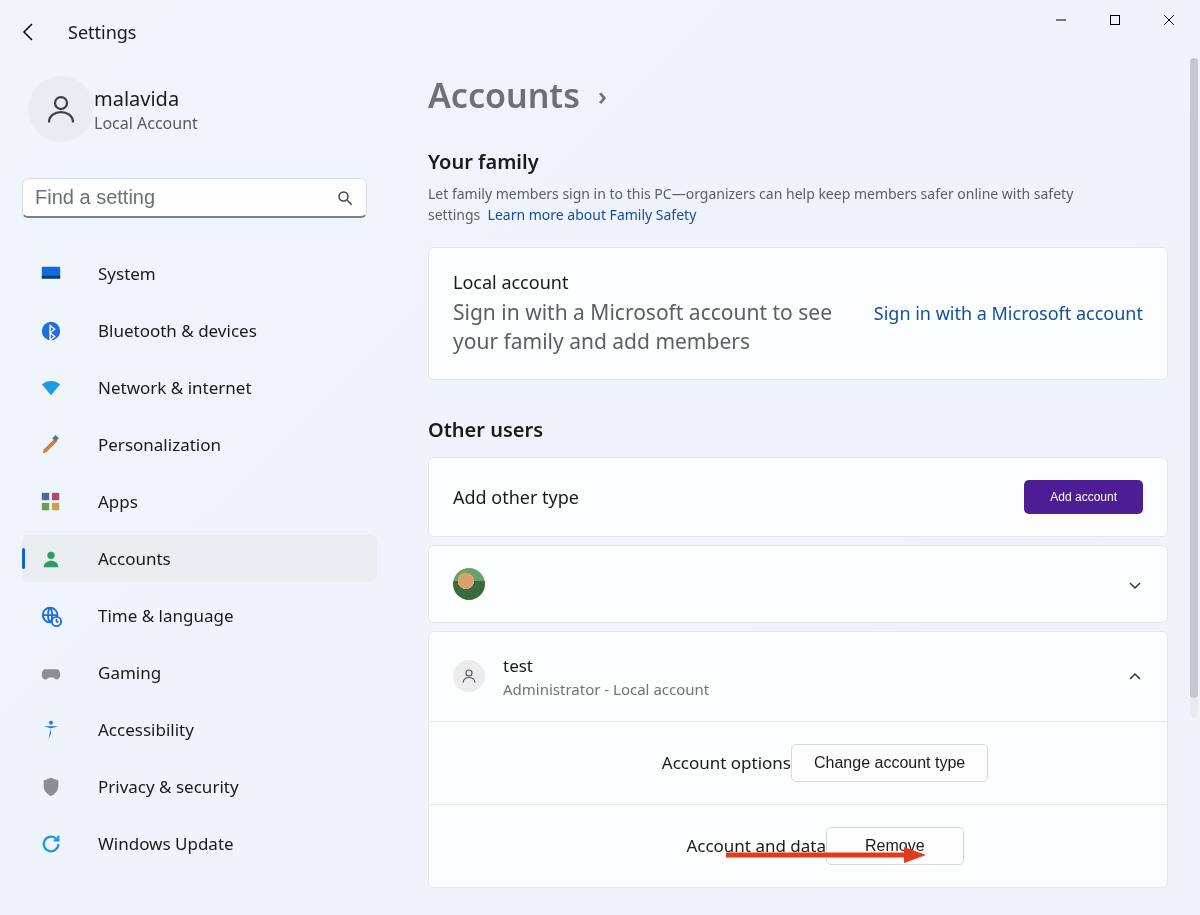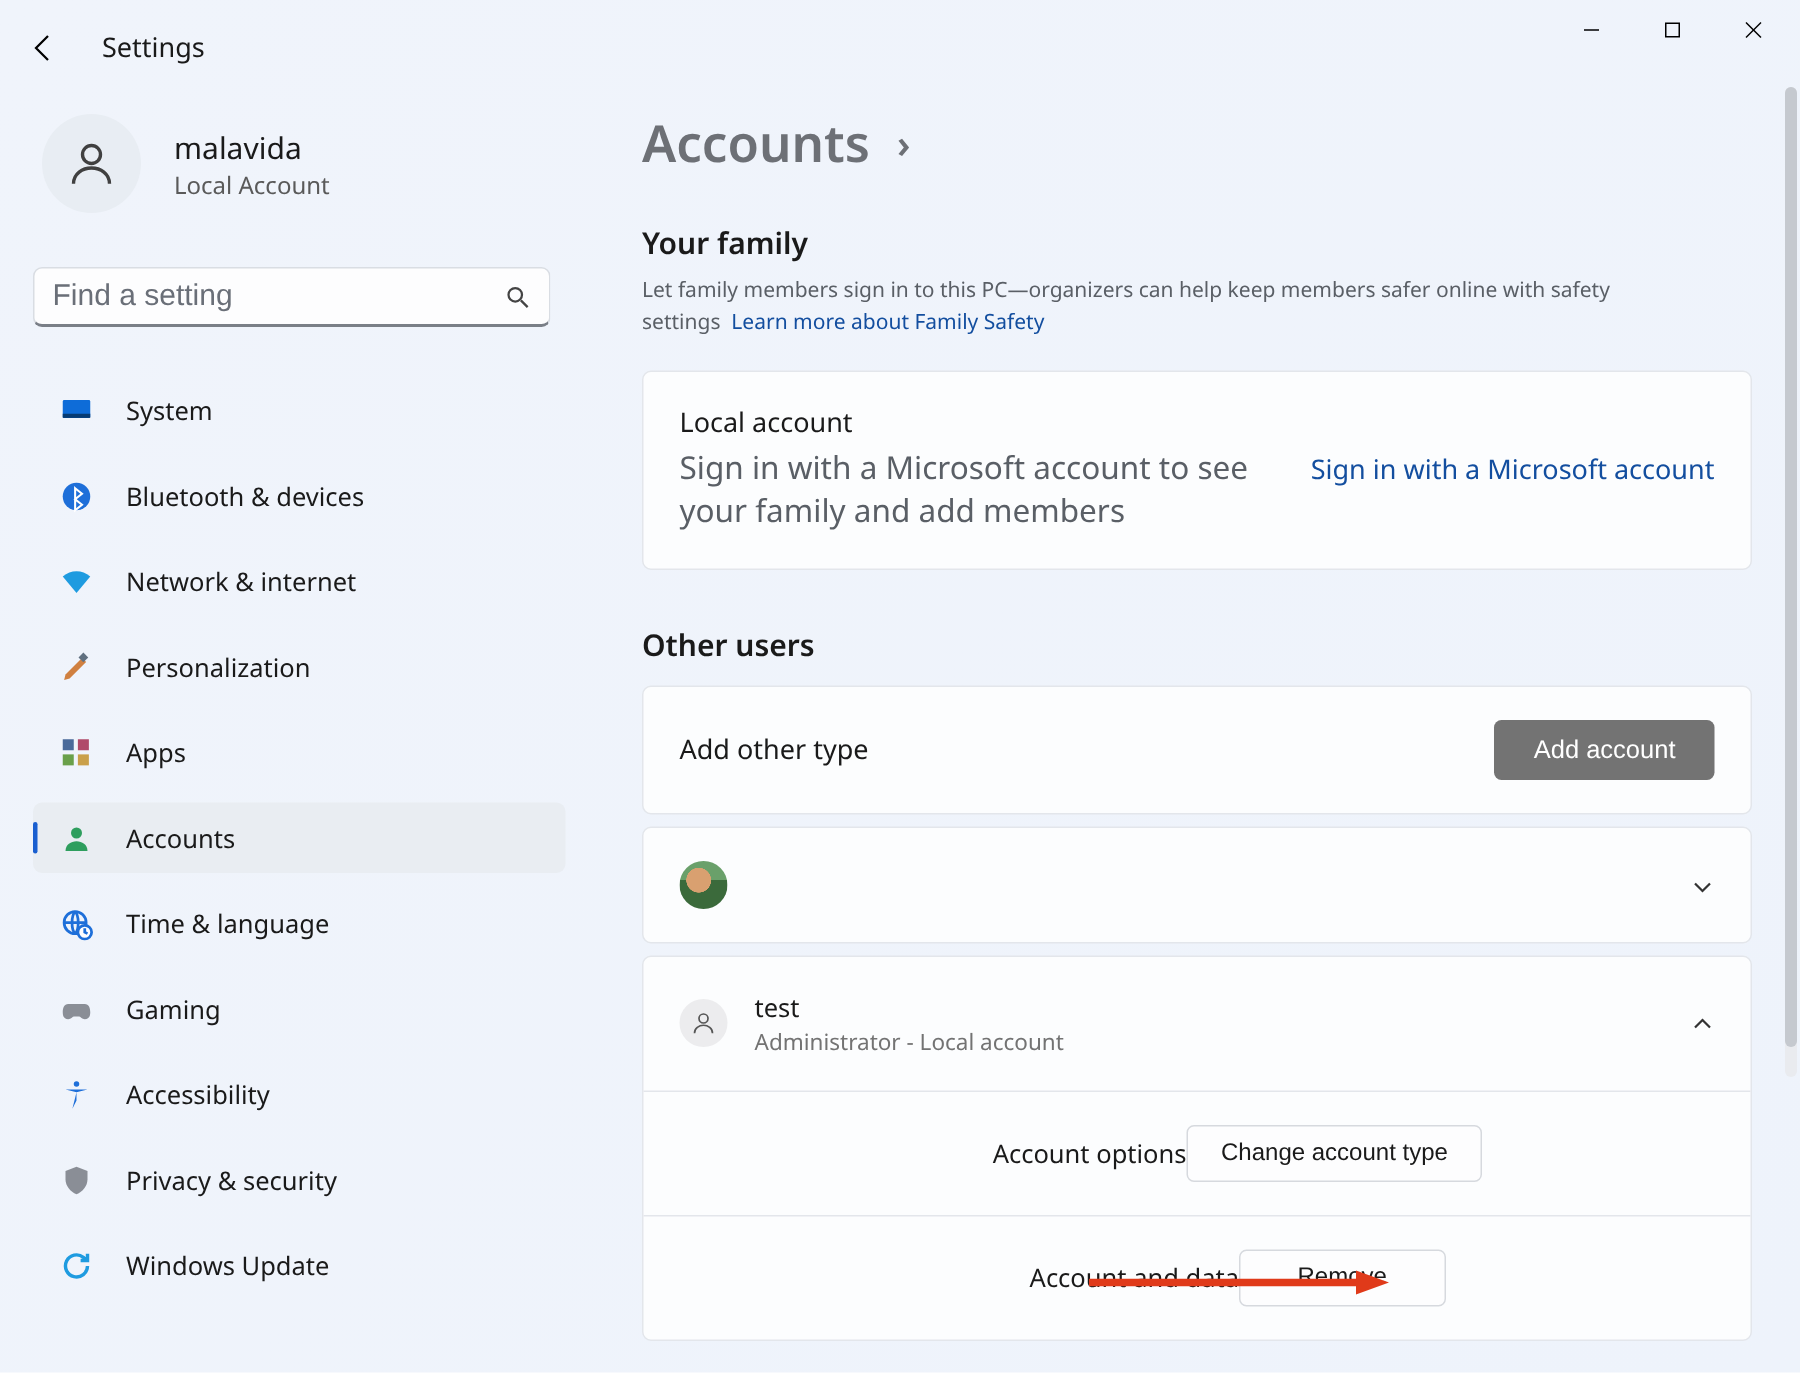--- a/index.html
+++ b/index.html
@@ -28,21 +28,21 @@
     display: flex; align-items: center; gap: 26px;
     font-size: 18px;
     text-align: center;
   }
   .header .back { width: 24px; height: 24px; display:flex; align-items:center; justify-content:center; }
   .header .apptitle { }
 
   .sidebar {
     position: absolute; left: 22px; top: 70px; width: 355px;
   }
-  .user-row { display: flex; align-items: center; gap: 22px; padding: 6px 6px 18px 6px; }
+  .user-row { display: flex; align-items: center; padding: 6px 6px 18px 6px; }
   .user-avatar {
     width: 66px; height: 66px; border-radius: 50%;
     background: #e8edf3;
     display:flex; align-items:center; justify-content:center;
   }
   .user-avatar svg { width: 36px; height: 36px; stroke:#404040; fill:none; stroke-width:1.5; }
 
   .user-name { font-size: 20px; font-weight: 400; }
   .user-sub { font-size: 16px; color: #5a5a5a; }
 
@@ -61,21 +61,21 @@
     flex:1; border:none; outline:none; background:transparent;
     font-size: 20px; color: #737373;
   }
   .search-box input::placeholder { color:#6a6f78; }
   .search-box .sicon { width:18px; height:18px; color:#444; }
 
   .nav {
     margin-top: 32px;
   }
   .nav-item {
-    display:flex; align-items:center; gap:22px;
+    display:flex; align-items:center; gap:36px;
     padding: 12px 14px 12px 18px;
     font-size: 17px;
     border-radius: 6px;
     position: relative;
     margin-bottom: 10px;
     text-align: center;
   }
   .nav-item.selected {
     background: #e9edf2;
   }
@@ -142,23 +142,23 @@
   .row-head .ravatar svg{width:18px;height:18px;stroke:#555;fill:none;stroke-width:1.5;}
   .row-head .ravatar.photo{
     background-image: radial-gradient(circle at 40% 40%, #d9a070 0 30%, transparent 31%),
                       linear-gradient(180deg, #6aa06a 0 40%, #3b6a3b 40% 100%);
   }
   .row-head-left{display:flex;align-items:center;}
   .row-head .rinfo .rn{font-size:17px;}
   .row-head .rinfo .rd{font-size:15px;color:#737373;margin-top:2px;}
 
   .primary-btn {
-    background:#737373; color:#fff;
+    background:#4c1d95; color:#fff;
     border:none; border-radius:5px;
-    padding: 10px 26px; font-size:17px;margin-left:48px;
+    padding: 10px 26px; font-size:12px;margin-left:48px;
   }
   .secondary-btn {
     background:#fdfdfe; color:#1a1a1a;
     border:1px solid #d6d9de; border-radius:5px;
     padding: 9px 22px; font-size:16px;
   }
 
   .chev-icon { width:16px; height:16px; }
 
   .detail-row {

